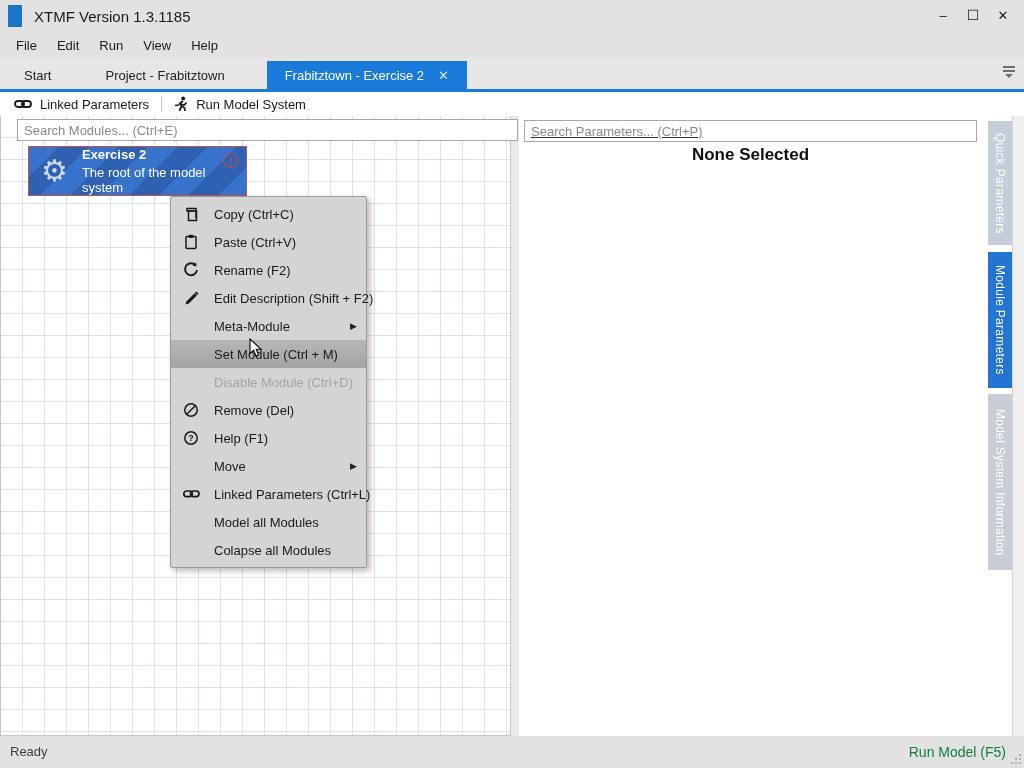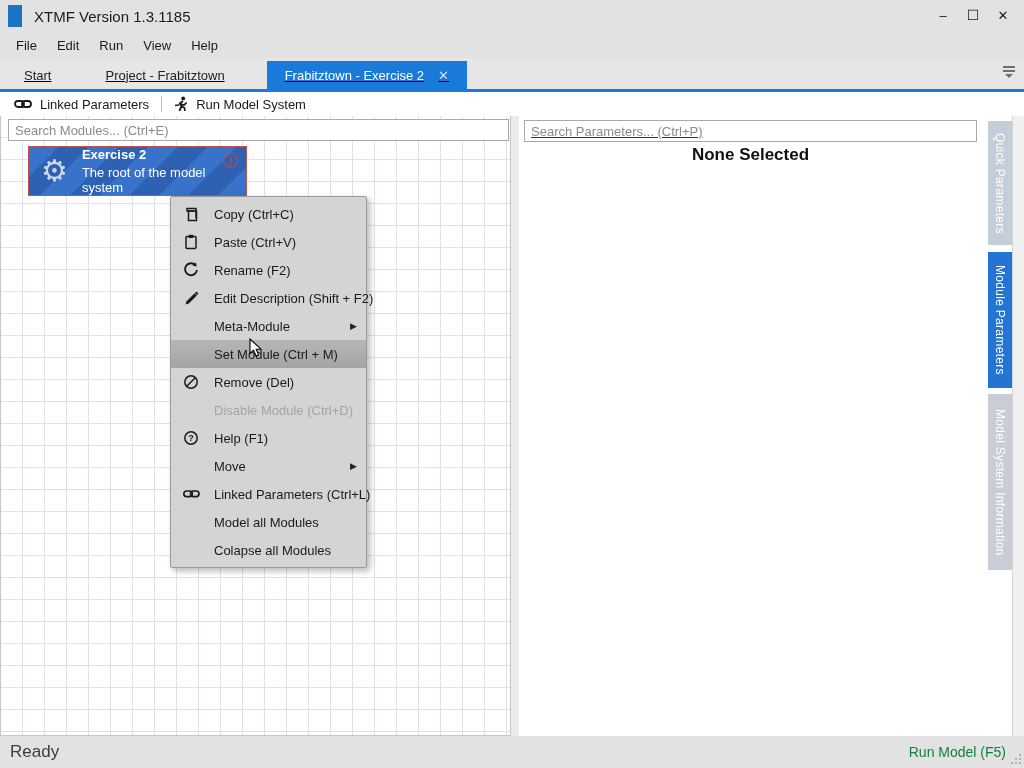--- a/index.html
+++ b/index.html
@@ -15,21 +15,21 @@
   .winbtn { width:30px; height:28px; display:flex; align-items:center; justify-content:center;
             font-size:13px; color:#1a1a1a; cursor:default; }
   .winbtn.max { font-size:14px; }
 
   
   .menubar { height:26px; display:flex; align-items:center; background:#e2e2e2; padding-left:6px; }
   .menuitem { font-size:13px; color:#1a1a1a; padding:4px 10px; }
 
   
   .tabstrip { height:34px; background:#e6e6e6; border-bottom:3px solid #1a7ad9; display:flex;
-              align-items:flex-end; position:relative;text-decoration:underline; }
+              align-items:flex-end; position:relative; }
   .tab { height:28px; display:flex; align-items:center; padding:0 18px; font-size:13px; color:#222; }
   .tab.start { margin-left:2px; padding:0 22px; }
   .tab.project { margin-left:14px; }
   .tab.active { background:#1a7ad9; color:#fff; margin-left:24px; }
   .tabclose { margin-left:14px; font-size:13px; color:#cfe2f7; }
   .tablist-icon { position:absolute; right:8px; top:8px; width:14px; display:flex;
                   flex-direction:column; align-items:center; gap:2px; }
   .tablist-icon .bar { width:12px; height:2px; background:#6e6e6e; }
   .tablist-icon .tri { width:0; height:0; border-left:4px solid transparent;
                        border-right:4px solid transparent; border-top:4px solid #6e6e6e; }
@@ -47,21 +47,21 @@
                 repeating-linear-gradient(to right, transparent 0 21px, #d9e4ef 21px 22px),
                 repeating-linear-gradient(to bottom, transparent 0 21px, #d9e4ef 21px 22px),
                 #fff; }
   .splitter { width:8px; background:#ebebeb; }
   .rightpane { flex:1; background:#fff; position:relative; }
 
   .searchbox { position:absolute; height:22px; background:#fff; border:1px solid #a9a9a9;
                font-family:"Liberation Sans", sans-serif; font-size:13px; color:#333;
                padding:0 6px; outline:none; }
   .searchbox::placeholder { color:#8b8b8b; opacity:1; }
-  .search-left { left:7px; top:3px; width:501px; }
+  .search-left { left:16px; top:3px; width:501px; }
   .search-right { left:5px; top:4px; width:453px;text-decoration:underline; }
 
   .none-selected { position:absolute; top:29px; left:5px; width:453px; text-align:center;
                    font-size:17px; font-weight:bold; color:#111; }
 
   
   .module { position:absolute; left:27px; top:30px; width:219px; height:50px;
             border:1px solid #c0524c;
             background:repeating-linear-gradient(135deg, #3873cb 0 21px, #2e61b2 21px 42px);
             display:flex; align-items:center; color:#fff; }
@@ -95,21 +95,21 @@
   .sidetab { writing-mode:vertical-rl; text-align:center; color:#fff; font-size:12px;
              display:flex; align-items:center; justify-content:center; letter-spacing:0.3px; }
   .sidetab.qp { height:124px; background:#c4cdda; margin-bottom:7px; }
   .sidetab.mp { height:136px; background:#2474d4; margin-bottom:6px; }
   .sidetab.msi { height:176px; background:#c9ced6; }
   .edgestrip { width:12px; background:#f0f0f0; border-left:1px solid #d5d5d5; }
 
   
   .statusbar { height:31px; background:#e2e2e2; display:flex; align-items:center;
                justify-content:space-between; padding:0 10px; position:relative; }
-  .status-left { font-size:17px; color:#3c3c3c; }
+  .status-left { font-size:13px; color:#3c3c3c; }
   .status-right { font-size:14px; color:#15803d; margin-right:8px; }
   .grip { position:absolute; right:2px; bottom:2px; width:12px; height:12px;
           background:
             radial-gradient(circle at 10px 10px, #b0b0b0 1.2px, transparent 1.4px),
             radial-gradient(circle at 10px 6px,  #b0b0b0 1.2px, transparent 1.4px),
             radial-gradient(circle at 6px 10px,  #b0b0b0 1.2px, transparent 1.4px),
             radial-gradient(circle at 10px 2px,  #b0b0b0 1.2px, transparent 1.4px),
             radial-gradient(circle at 6px 6px,   #b0b0b0 1.2px, transparent 1.4px),
             radial-gradient(circle at 2px 10px,  #b0b0b0 1.2px, transparent 1.4px); }
 </style>
@@ -229,33 +229,33 @@
         <span class="iconslot"></span>
         <span class="lbl">Meta-Module</span>
         <span class="subarrow">▶</span>
       </div>
 
       <div class="ctxitem hl">
         <span class="iconslot"></span>
         <span class="lbl">Set Module (Ctrl + M)</span>
       </div>
 
+      <div class="ctxitem disabled">
+        <span class="iconslot"></span>
+        <span class="lbl">Disable Module (Ctrl+D)</span>
+      </div>
+
       <div class="ctxitem">
         <span class="iconslot">
           <svg width="16" height="16" viewBox="0 0 16 16">
             <circle class="ctx-svg" cx="8" cy="8" r="6.2"></circle>
             <path d="M3.8 12.2 L12.2 3.8" stroke="#1a1a1a" stroke-width="1.5"></path>
           </svg>
         </span>
         <span class="lbl">Remove (Del)</span>
-      </div>
-
-      <div class="ctxitem disabled">
-        <span class="iconslot"></span>
-        <span class="lbl">Disable Module (Ctrl+D)</span>
       </div>
 
       <div class="ctxitem">
         <span class="iconslot">
           <svg width="16" height="16" viewBox="0 0 16 16">
             <circle class="ctx-svg" cx="8" cy="8" r="6.2"></circle>
             <text x="8" y="11.3" text-anchor="middle" font-size="9" font-family="Liberation Sans, sans-serif" fill="#1a1a1a" stroke="none" font-weight="bold">?</text>
           </svg>
         </span>
         <span class="lbl">Help (F1)</span>

